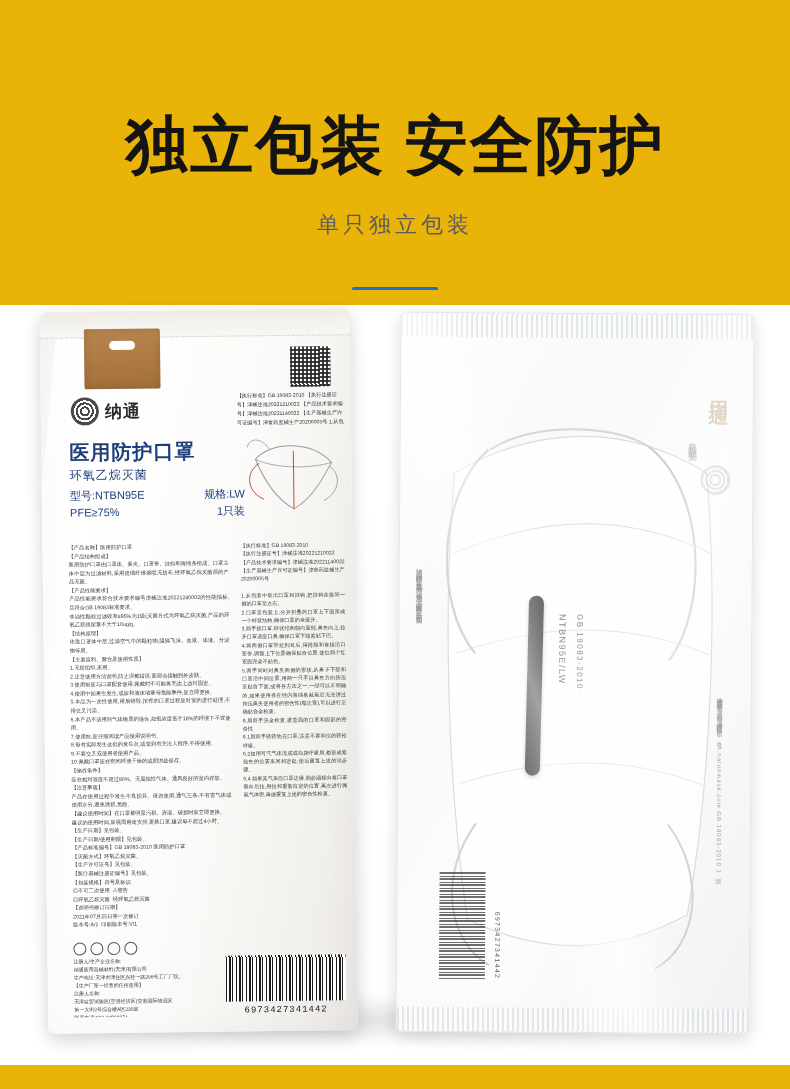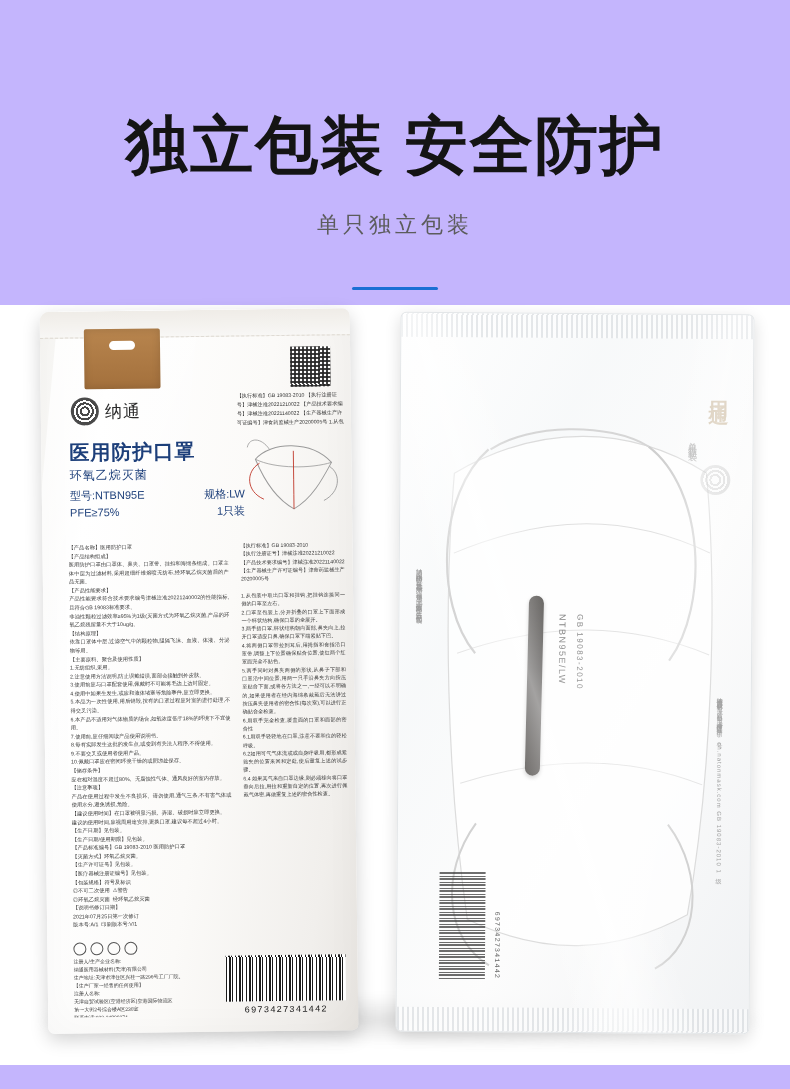--- a/index.html
+++ b/index.html
@@ -9,21 +9,21 @@
   }
   body {
     font-family: "Liberation Sans", sans-serif;
     -webkit-font-smoothing: antialiased;
   }
   .page {
     position: relative;
     width: 790px;
     height: 1089px;
     margin: 0 auto;
-    background: #c4b5fd;
+    background: #eab308;
     overflow: hidden;
   }
 
   
   .headline {
     position: absolute;
     top: 112px;
     left: 0;
     width: 790px;
     text-align: center;
@@ -138,21 +138,21 @@
   }
   .brand-logo {
     width: 28px;
     height: 28px;
     border-radius: 50%;
     background:
       radial-gradient(circle at 50% 50%, #ffffff 0 3px, #4a4a4a 3px 5px, #ffffff 5px 7px, #4a4a4a 7px 9px, #ffffff 9px 11px, #4a4a4a 11px 14px);
   }
   .brand-name {
     font-size: 17px;
-    font-weight: normal;
+    font-weight: bold;
     color: #2b2b2b;
     letter-spacing: 1px;
   }
   .bag-title {
     position: absolute;
     left: 28px;
     top: 128px;
     font-size: 20px;
     font-weight: bold;
     color: #1d3f7a;

